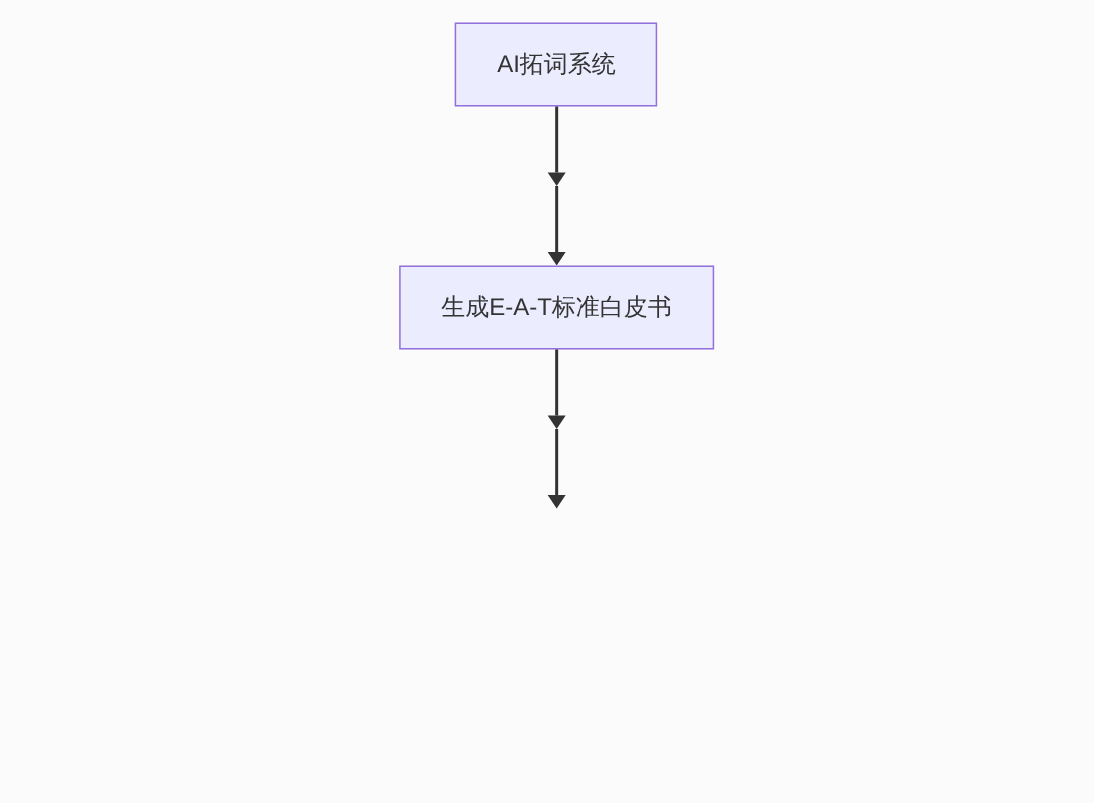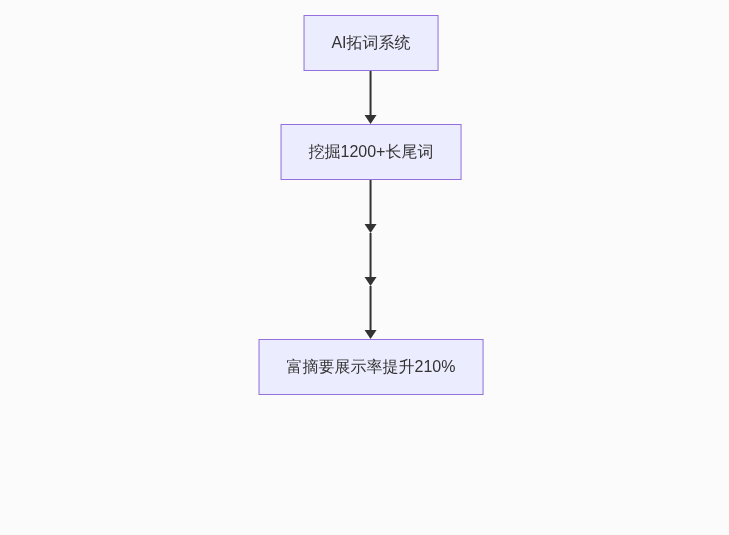--- a/index.html
+++ b/index.html
@@ -63,38 +63,35 @@
 
   <div class="node">
     <span>AI拓词系统</span>
   </div>
 
   <div class="edge">
     <div class="edge-line"></div>
     <div class="edge-arrowhead"></div>
   </div>
 
+
+  <div class="edge">
+    <div class="edge-line"></div>
+    <div class="edge-arrowhead"></div>
+  </div>
+
   <div class="node">
-    <span>挖掘1200+长尾词</span>
+    <span>生成E-A-T标准白皮书</span>
   </div>
 
   <div class="edge">
     <div class="edge-line"></div>
     <div class="edge-arrowhead"></div>
   </div>
 
 
   <div class="edge">
     <div class="edge-line"></div>
     <div class="edge-arrowhead"></div>
   </div>
 
 
-  <div class="edge">
-    <div class="edge-line"></div>
-    <div class="edge-arrowhead"></div>
-  </div>
-
-  <div class="node">
-    <span>富摘要展示率提升210%</span>
-  </div>
-
 </div>
 
 </body></html>

